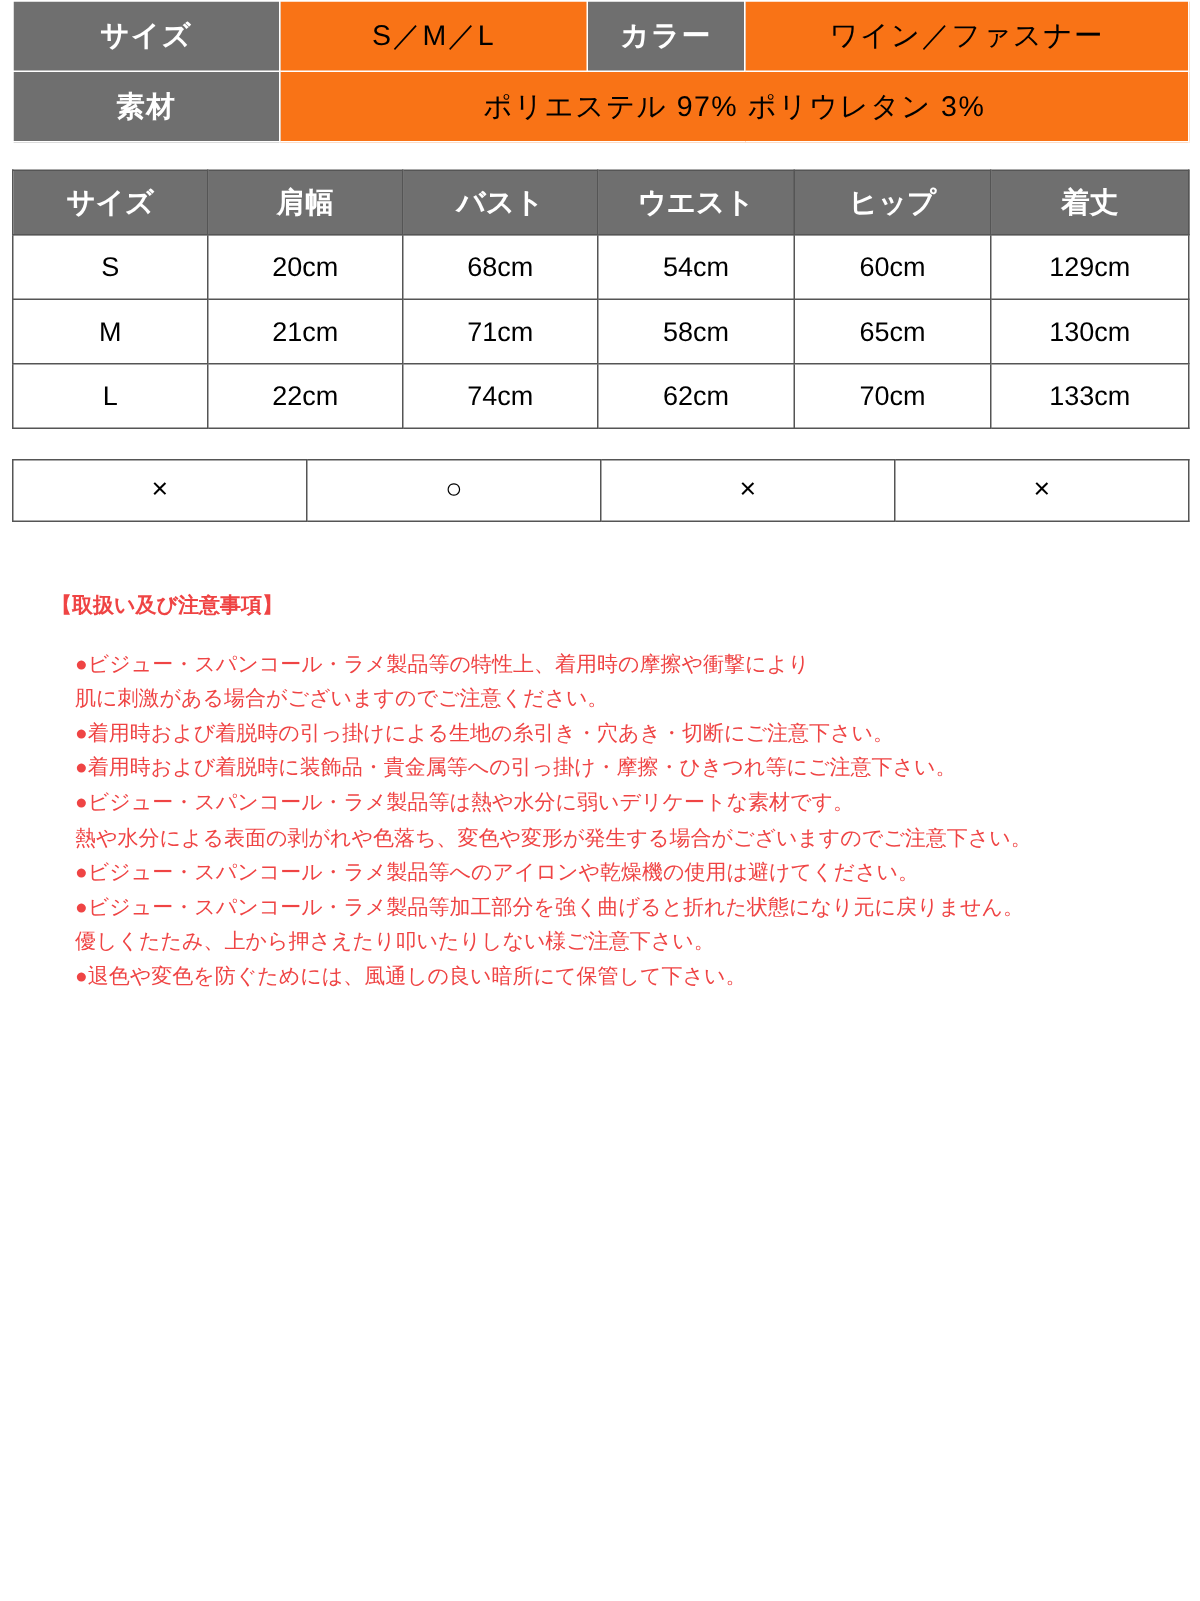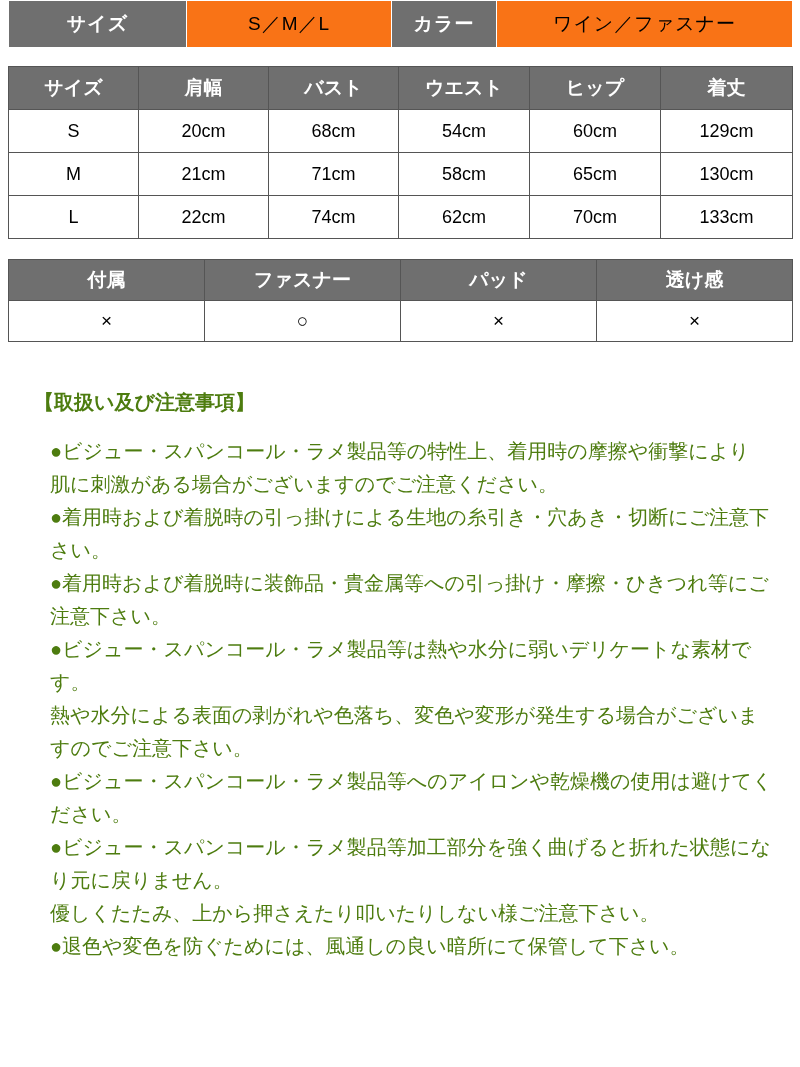--- a/index.html
+++ b/index.html
@@ -82,23 +82,23 @@
     font-size: 19px;
   }
   .t-feat .mark {
     background: #ffffff;
     font-size: 19px;
   }
 
   
   .notes {
     margin: 44px 0 0 26px;
-    font-size: 20px;
+    font-size: 14px;
     line-height: 1.65;
-    color: #4d7c0f;
+    color: #ef4444;
   }
   .notes .title {
     font-weight: bold;
     margin-bottom: 2px;
   }
   .notes p {
     margin: 16px;
     white-space: pre-line;
   }
 </style>
@@ -113,20 +113,24 @@
       <col style="width:205px">
       <col style="width:105px">
       <col style="width:296px">
     </colgroup>
     <tbody>
       <tr>
         <td class="hd">サイズ</td>
         <td class="val">S／M／L</td>
         <td class="hd">カラー</td>
         <td class="val">ワイン／ファスナー</td>
+      </tr>
+      <tr>
+        <td class="hd">素材</td>
+        <td class="val" colspan="3">ポリエステル 97%  ポリウレタン 3%</td>
       </tr>
     </tbody>
   </table>
 
   <table class="t-size">
     <colgroup>
       <col style="width:130px">
       <col style="width:130px">
       <col style="width:130px">
       <col style="width:131px">
@@ -172,26 +176,20 @@
   </table>
 
   <table class="t-feat">
     <colgroup>
       <col style="width:196px">
       <col style="width:196px">
       <col style="width:196px">
       <col style="width:196px">
     </colgroup>
     <tbody>
-      <tr>
-        <td class="hd">付属</td>
-        <td class="hd">ファスナー</td>
-        <td class="hd">パッド</td>
-        <td class="hd">透け感</td>
-      </tr>
       <tr>
         <td class="mark">×</td>
         <td class="mark">○</td>
         <td class="mark">×</td>
         <td class="mark">×</td>
       </tr>
     </tbody>
   </table>
 
   <div class="notes">

